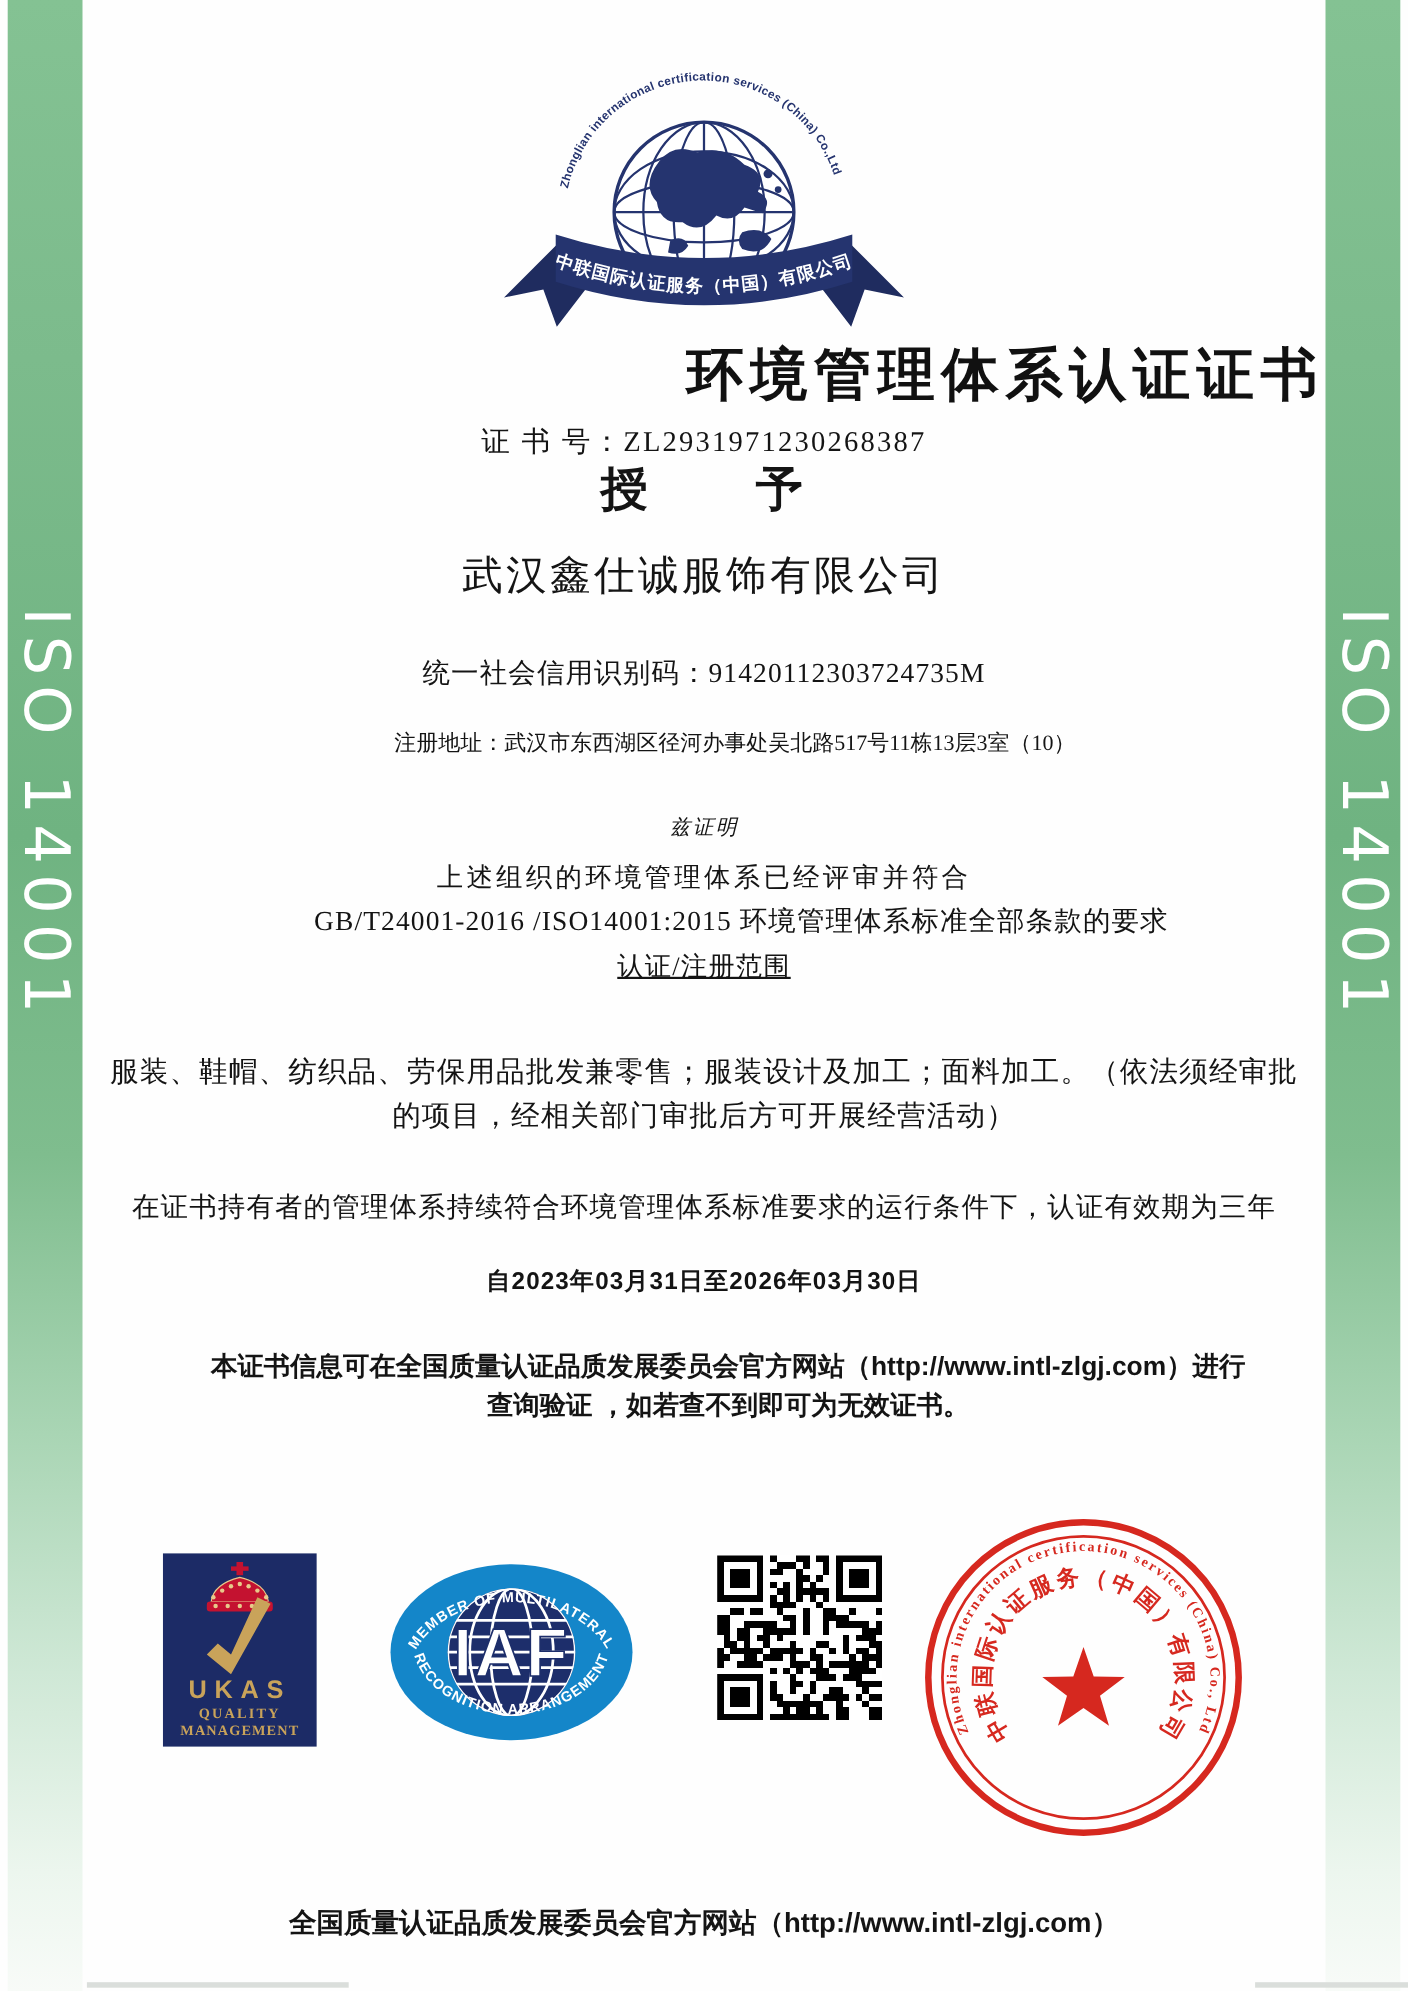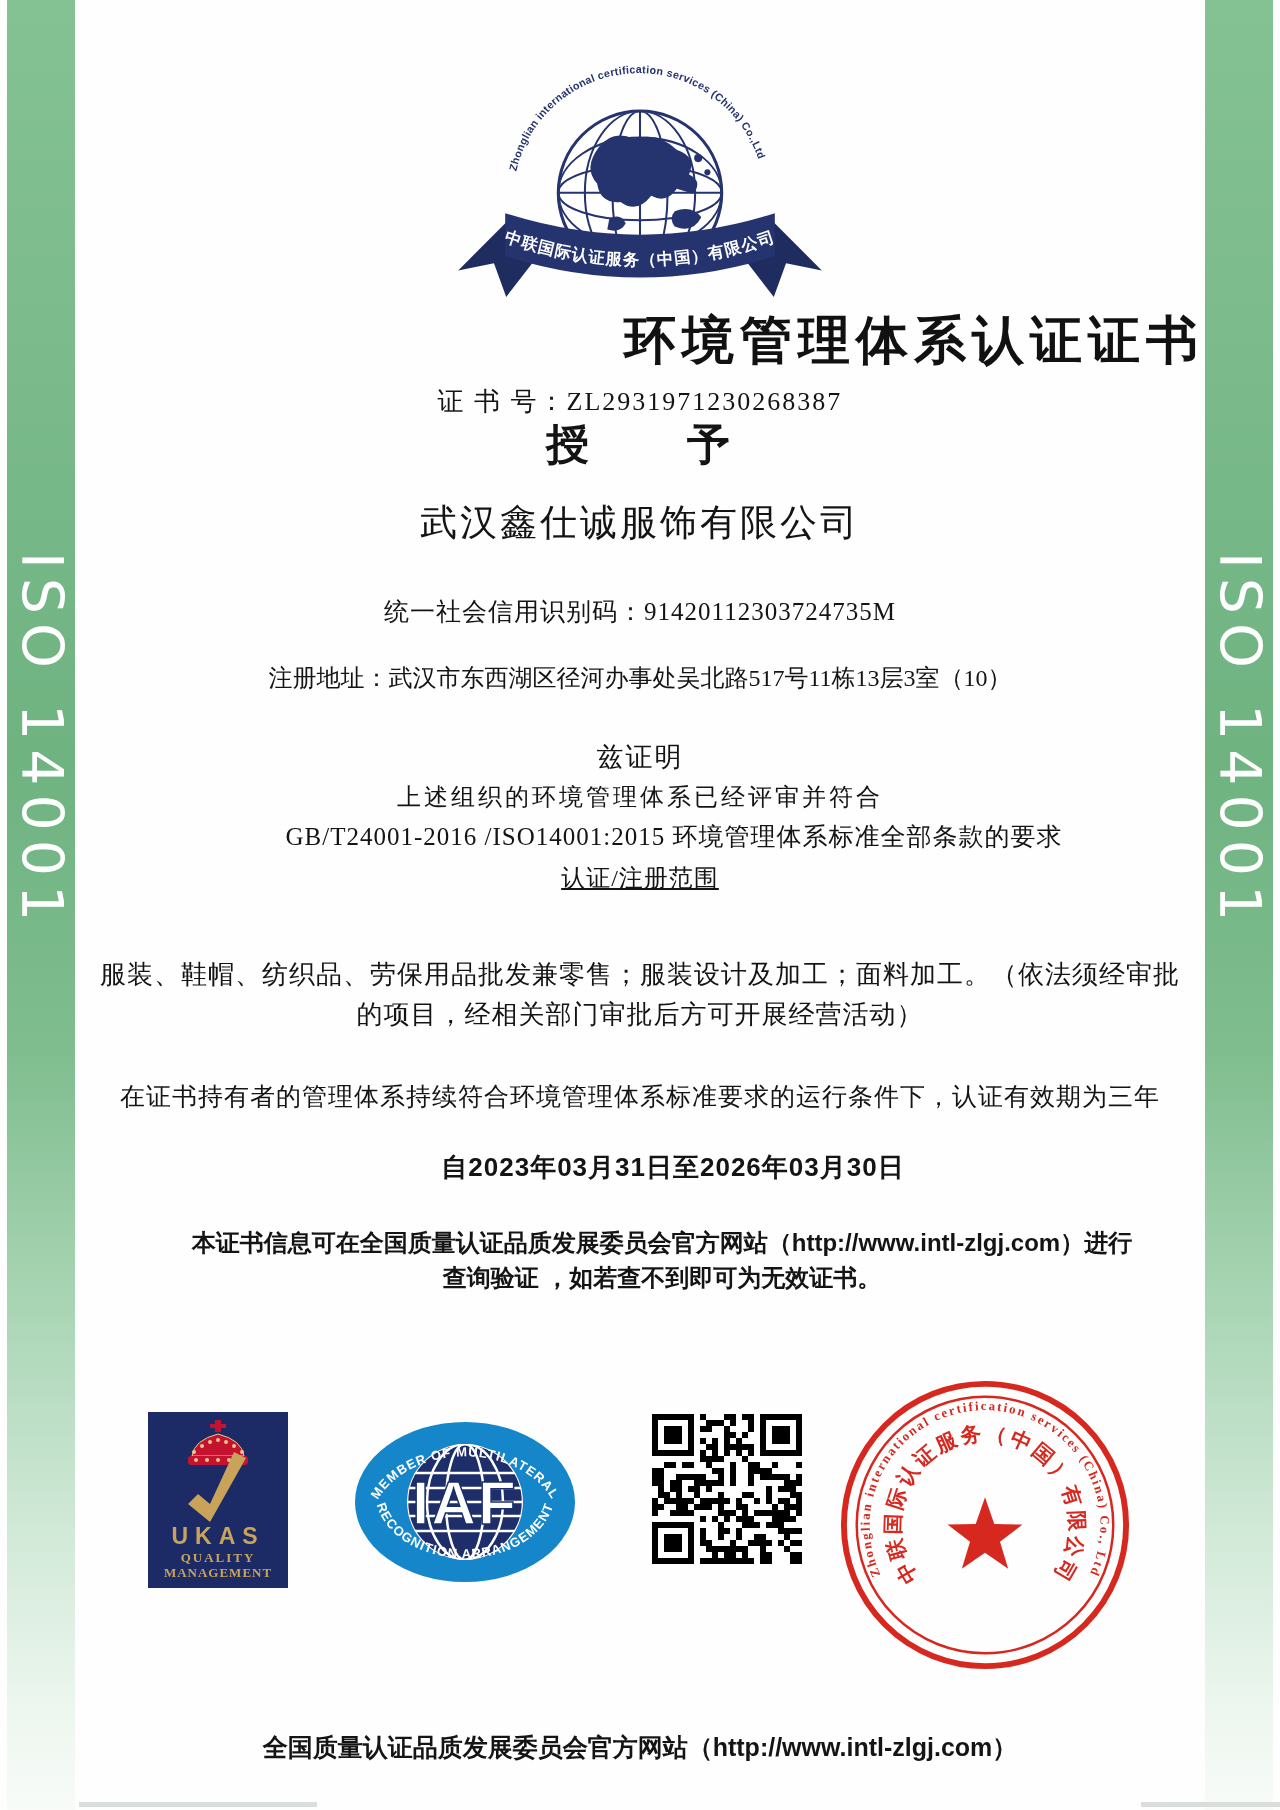--- a/index.html
+++ b/index.html
@@ -16,28 +16,28 @@
             letter-spacing:9px;font-family:"DejaVu Sans","Liberation Sans",sans-serif;}
   
   .row{position:absolute;left:76px;width:1128px;text-align:center;}
   .serif{font-family:"Liberation Serif","DejaVu Serif",serif;}
   .sans{font-family:"Liberation Sans","DejaVu Sans",sans-serif;}
   .title{top:306px;font-size:52px;font-weight:900;letter-spacing:6px;color:#111;text-align:right;}
   .certno{top:384px;font-size:26px;letter-spacing:2px;}
   .award{top:416px;font-size:43px;font-weight:800;letter-spacing:4px;}
   .company{top:498px;font-size:37px;letter-spacing:3px;}
   .credit{top:595px;font-size:25px;letter-spacing:1px;}
-  .address{top:662px;font-size:24px;}
-  .intro{top:739px;font-size:27px;letter-spacing:2px;}
+  .address{top:662px;font-size:20px;padding-left:28px;}
+  .intro{top:739px;font-size:19px;letter-spacing:2px;font-style:italic;}
   .line1{top:781px;font-size:24px;letter-spacing:3px;}
   .line2{top:820px;font-size:25px;letter-spacing:1px;padding-left:34px;}
   .scopetitle{top:862px;font-size:24px;letter-spacing:1px;text-decoration:underline;}
   .scopetext{top:955px;font-size:26px;line-height:1.55;white-space:pre-line;letter-spacing:1px;}
   .validity{top:1080px;font-size:25px;letter-spacing:1px;}
-  .dates{top:1150px;font-size:26px;font-weight:700;letter-spacing:1px;padding-left:33px;}
+  .dates{top:1150px;font-size:22px;font-weight:700;letter-spacing:1px;}
   .verify{top:1226px;font-size:24px;font-weight:700;line-height:1.45;white-space:pre-line;padding-left:22px;}
   .footerline{top:1731px;font-size:25px;font-weight:600;}
   
   .logo{position:absolute;top:60px;left:50%;transform:translateX(-50%);width:390px;height:240px;}
   
   .badge{position:absolute;}
   .ukas{left:148px;top:1412px;width:168px;height:176px;}
   .iaf{left:353px;top:1420px;width:224px;height:165px;}
   .qr{left:652px;top:1414px;width:150px;height:150px;}
   .seal{left:837px;top:1377px;width:296px;height:296px;}

